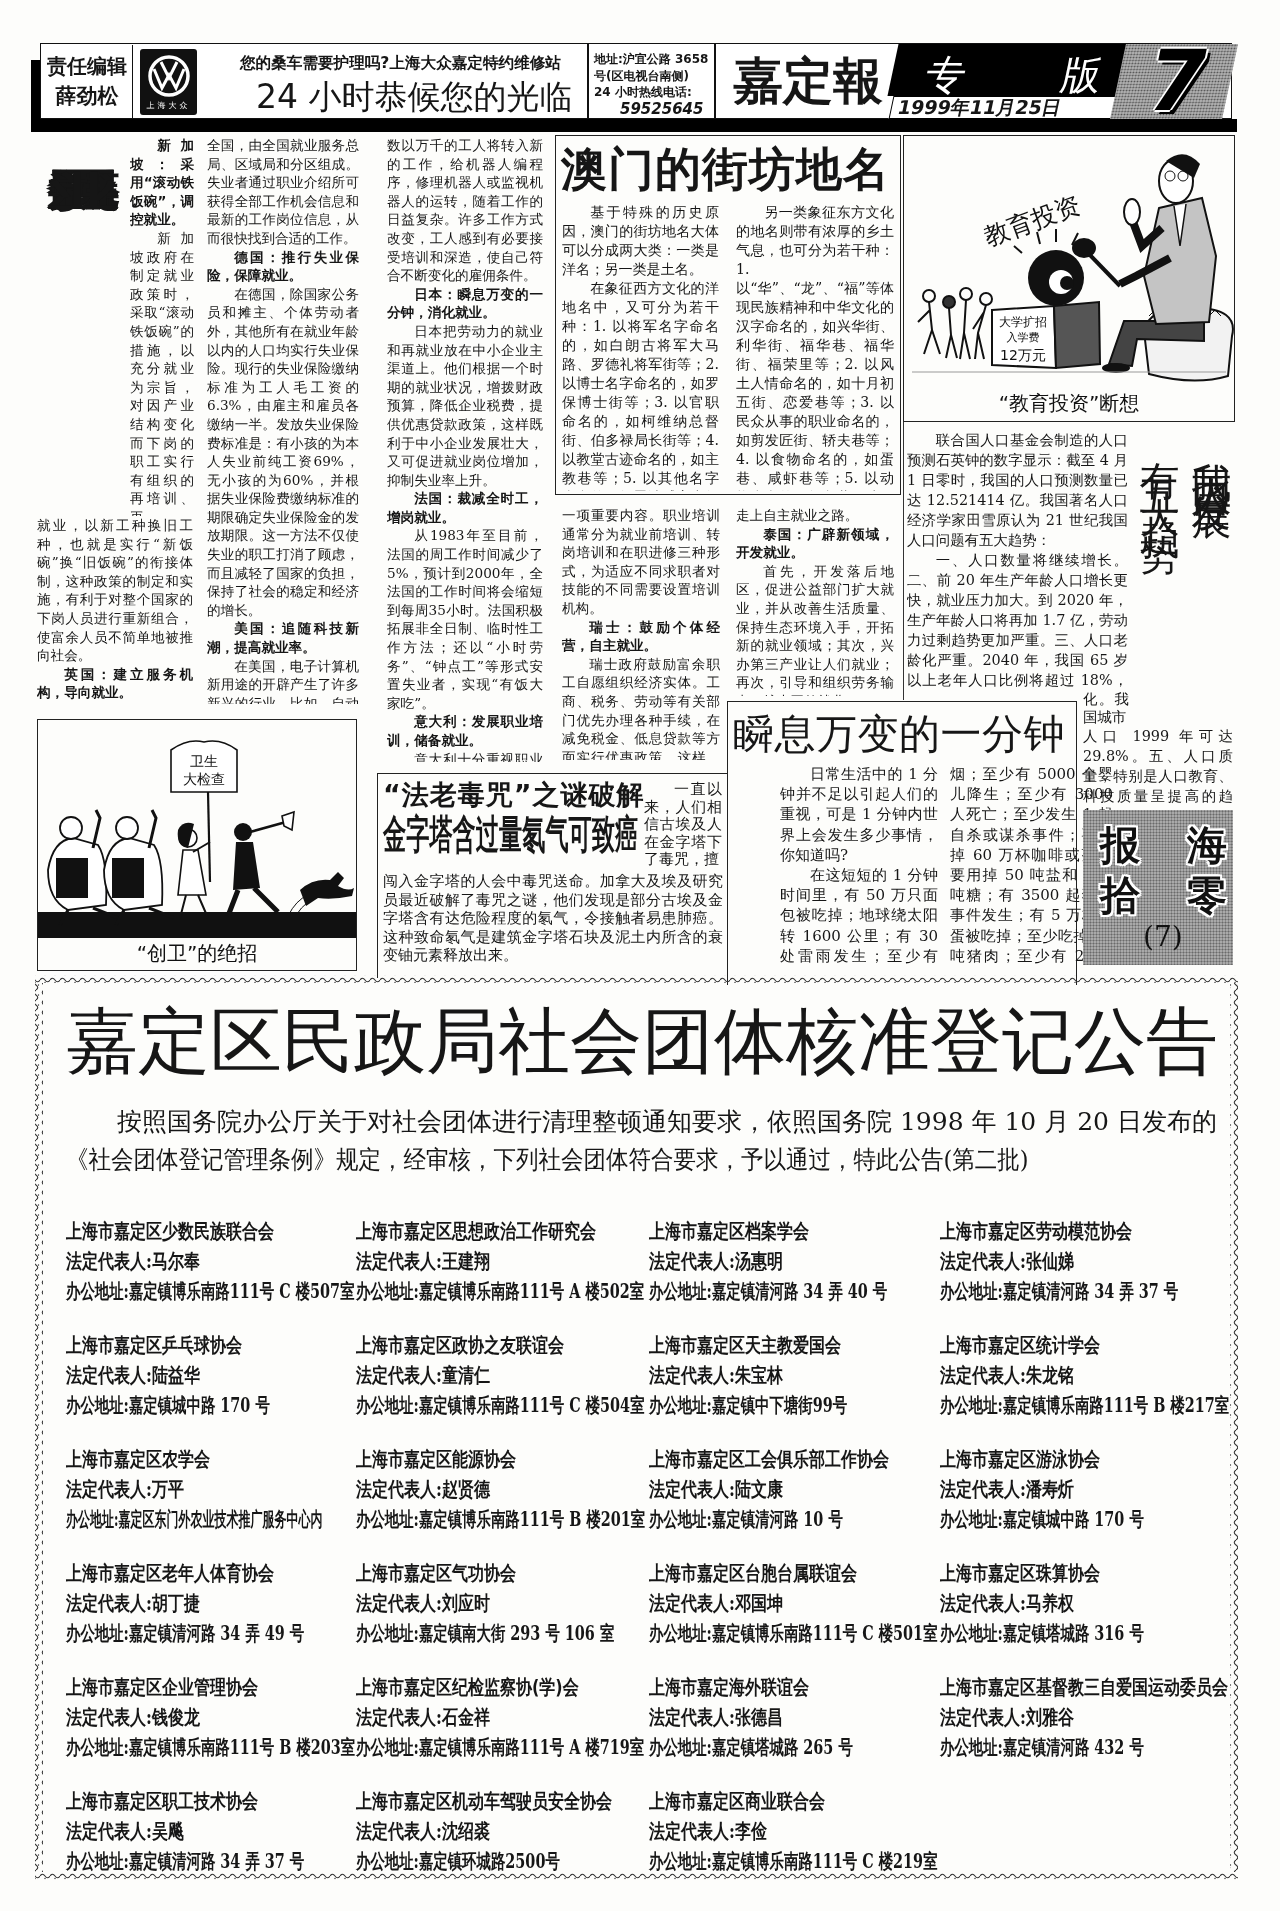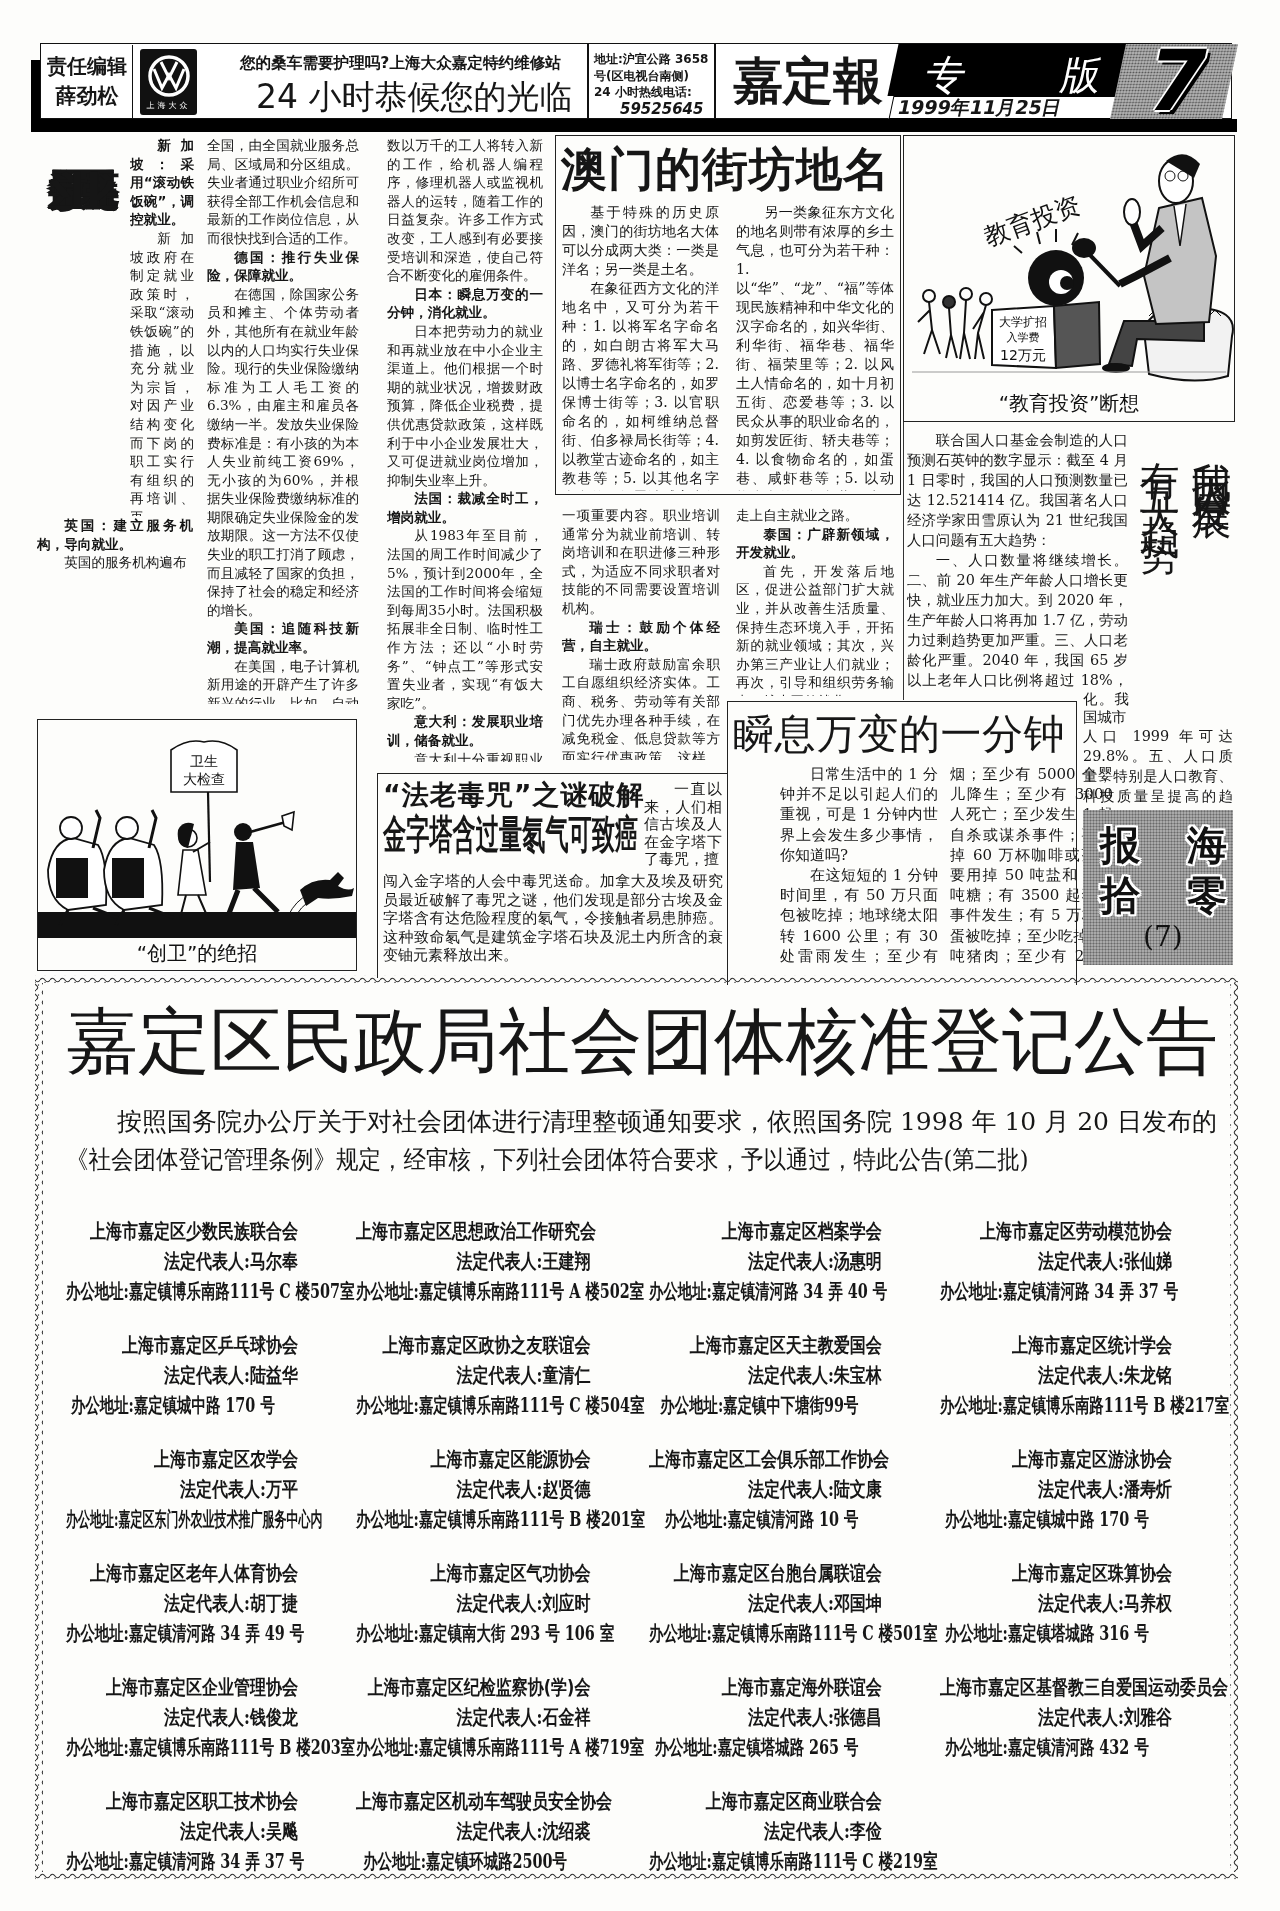--- a/index.html
+++ b/index.html
@@ -55,21 +55,21 @@
   .ph{font-size:15px;line-height:18.6px;}
   .colbox{position:absolute;left:1083px;top:810px;width:150px;height:155px;
      background:radial-gradient(circle,#6a6a6a 0.7px,transparent 1.3px) 0 0/3px 3px,#a9a9a9;}
   .colbox .ch{position:absolute;font-size:40px;line-height:40px;font-weight:bold;font-family:"DejaVu Sans",sans-serif;color:#111;
      text-shadow:2px 0 #fff,-2px 0 #fff,0 2px #fff,0 -2px #fff,2px 2px #fff,-2px -2px #fff,2px -2px #fff,-2px 2px #fff;}
   .colbox .num{position:absolute;left:60px;top:111px;font-size:28px;line-height:32px;color:#111;font-family:"DejaVu Serif",serif;}
   
   .n-title{position:absolute;left:66px;top:1000px;font-size:72px;line-height:82px;white-space:nowrap;font-family:"DejaVu Sans","Liberation Sans",sans-serif;}
   .n-intro1{position:absolute;left:117px;top:1106px;font-size:25px;line-height:32px;white-space:nowrap;font-family:"DejaVu Serif",serif;}
   .n-intro2{position:absolute;left:66px;top:1144px;font-size:25px;line-height:32px;white-space:nowrap;font-family:"DejaVu Serif",serif;transform:scaleX(0.9);transform-origin:left top;}
-  .entries{position:absolute;left:66px;top:1216px;display:grid;grid-template-columns:290px 293px 291px 290px;grid-auto-rows:114px;text-align:right;}
+  .entries{position:absolute;left:66px;top:1216px;display:grid;grid-template-columns:290px 293px 291px 290px;grid-auto-rows:114px;}
   .entry > div{font-size:20px;line-height:30px;white-space:nowrap;font-weight:bold;transform-origin:left center;}
   .e-name{font-family:"DejaVu Sans","Liberation Sans",sans-serif;transform:scaleX(0.8);}
   .e-rep{font-family:"DejaVu Serif","Liberation Serif",serif;transform:scaleX(0.8);}
   .e-addr{font-family:"DejaVu Serif","Liberation Serif",serif;transform:scaleX(0.72);}
   .entries > .entry:nth-of-type(9) .e-addr{transform:scaleX(0.6);}
   .overlay{position:absolute;left:0;top:0;pointer-events:none;}
   svg text{font-family:"DejaVu Sans","Liberation Sans",sans-serif;fill:#111;}
 </style>
 </head>
 <body>
@@ -115,20 +115,21 @@
   <span>7</span>
 </div>
 
 <div class="emp-title">国外如何解决再就业</div>
 
 <div class="col" style="left:130px;top:136px;width:64px;height:380px">
   <p class="hd">新加坡：采用“滚动铁饭碗”，调控就业。</p>
   <p>新加坡政府在制定就业政策时，采取“滚动铁饭碗”的措施，以充分就业为宗旨，对因产业结构变化而下岗的职工实行有组织的再培训、再</p>
 </div>
 <div class="col" style="left:37px;top:516px;width:156px;height:188px">
+  <p class="cont">就业，以新工种换旧工种，也就是实行“新饭碗”换“旧饭碗”的衔接体制，这种政策的制定和实施，有利于对整个国家的下岗人员进行重新组合，使富余人员不简单地被推向社会。</p>
   <p class="hd">英国：建立服务机构，导向就业。</p>
   <p>英国的服务机构遍布</p>
 </div>
 <div class="col" style="left:207px;top:136px;width:152px;height:568px">
   <p class="cont">全国，由全国就业服务总局、区域局和分区组成。失业者通过职业介绍所可获得全部工作机会信息和最新的工作岗位信息，从而很快找到合适的工作。</p>
   <p class="hd">德国：推行失业保险，保障就业。</p>
   <p>在德国，除国家公务员和摊主、个体劳动者外，其他所有在就业年龄以内的人口均实行失业保险。现行的失业保险缴纳标准为工人毛工资的6.3%，由雇主和雇员各缴纳一半。发放失业保险费标准是：有小孩的为本人失业前纯工资69%，无小孩的为60%，并根据失业保险费缴纳标准的期限确定失业保险金的发放期限。这一方法不仅使失业的职工打消了顾虑，而且减轻了国家的负担，保持了社会的稳定和经济的增长。</p>
   <p class="hd">美国：追随科技新潮，提高就业率。</p>
   <p>在美国，电子计算机新用途的开辟产生了许多新兴的行业。比如，自动化及工业机器人的使用将取消工厂成千上万种职务，这样</p>
 </div>

